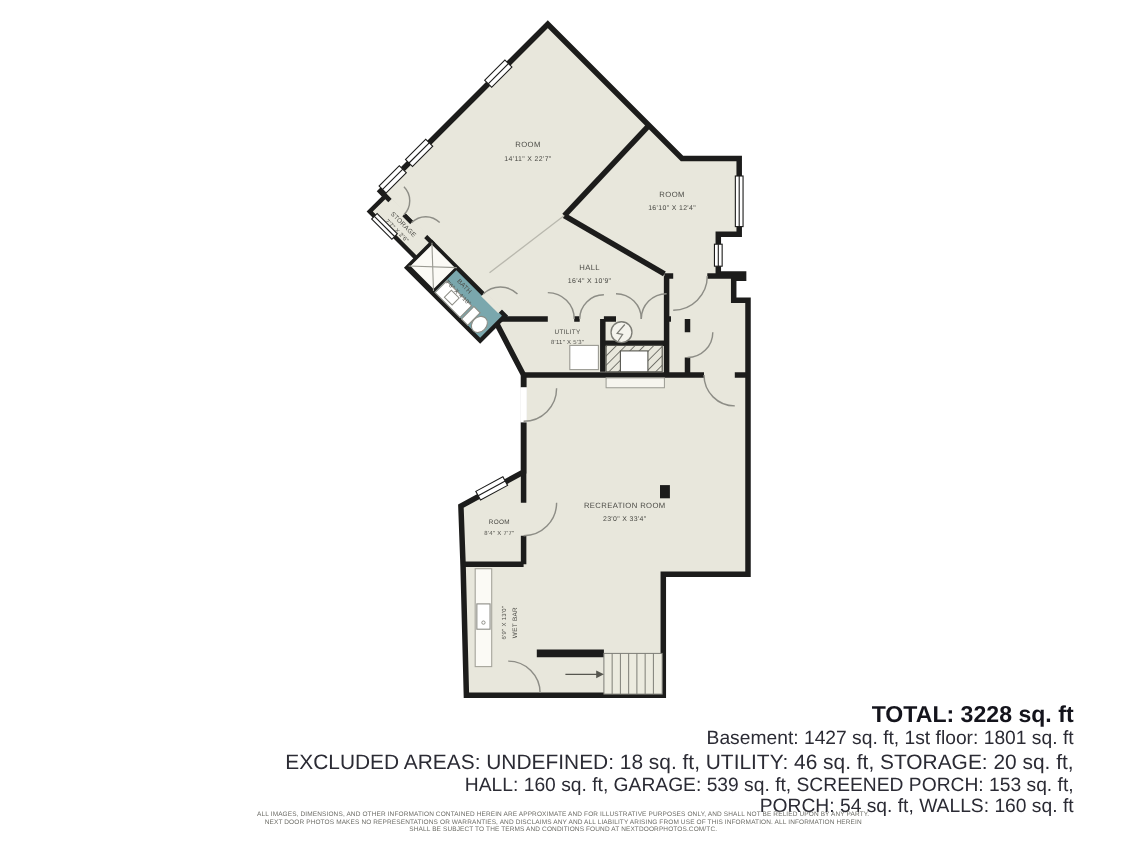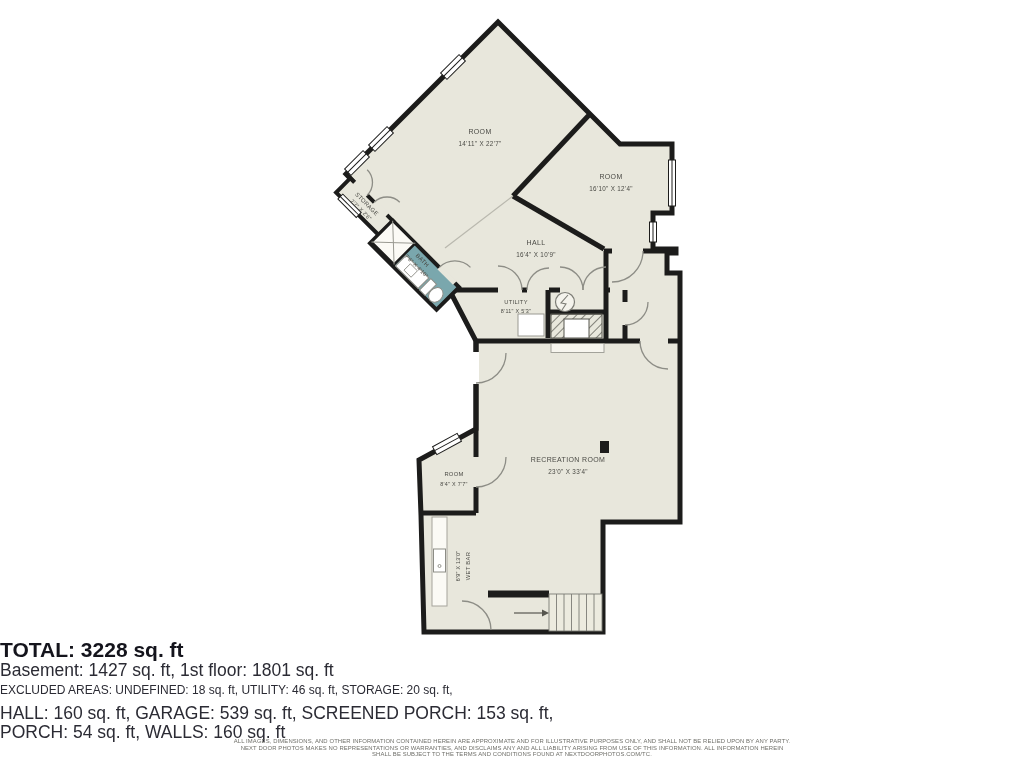--- a/index.html
+++ b/index.html
@@ -4,24 +4,24 @@
 <style>
   html,body{margin:0;padding:0;background:#ffffff;}
   body{width:1024px;height:768px;position:relative;overflow:hidden;
        font-family:"Liberation Sans", sans-serif;}
   #plan{position:absolute;left:0;top:0;}
   svg text{font-family:"Liberation Sans", sans-serif;fill:#4a4a45;letter-spacing:.05em;}
   .room-name{font-size:7px;}
   .room-dims{font-size:6.3px;}
   .room-name-sm{font-size:5.8px;}
   .room-dims-sm{font-size:5.4px;}
-  .summary{position:absolute;left:0;width:952px;text-align:left;color:#2b2b34;}
+  .summary{position:absolute;left:0;width:952px;text-align:right;color:#2b2b34;padding-left:24px;}
   .summary.total{top:638px;font-size:21px;font-weight:700;color:#14141c;}
   .summary.l2{top:660px;font-size:17.5px;}
-  .summary.l3{top:683px;font-size:12px;}
+  .summary.l3{top:683px;font-size:19px;}
   .summary.l4{top:703px;font-size:17.5px;}
   .summary.l5{top:722px;font-size:17.5px;}
   .disclaimer{position:absolute;left:0;top:738px;width:1024px;text-align:center;
               font-size:5.9px;line-height:6.7px;color:#6e6e68;letter-spacing:.02em;}
 </style>
 </head>
 <body>
 
 <div id="plan">
 <svg width="1024" height="768" viewBox="0 0 1024 768">

